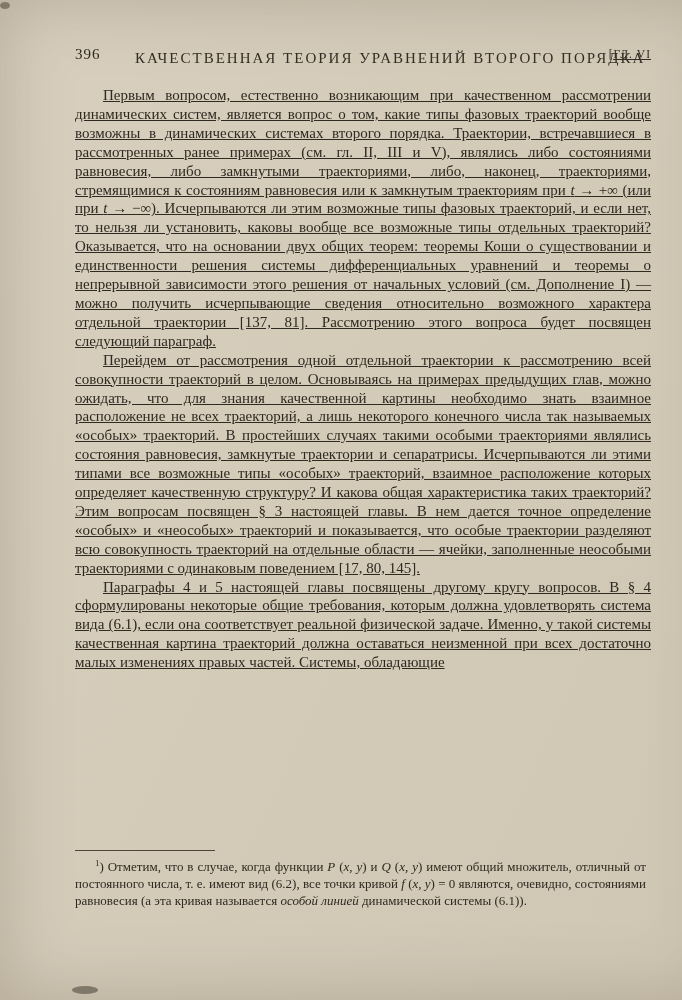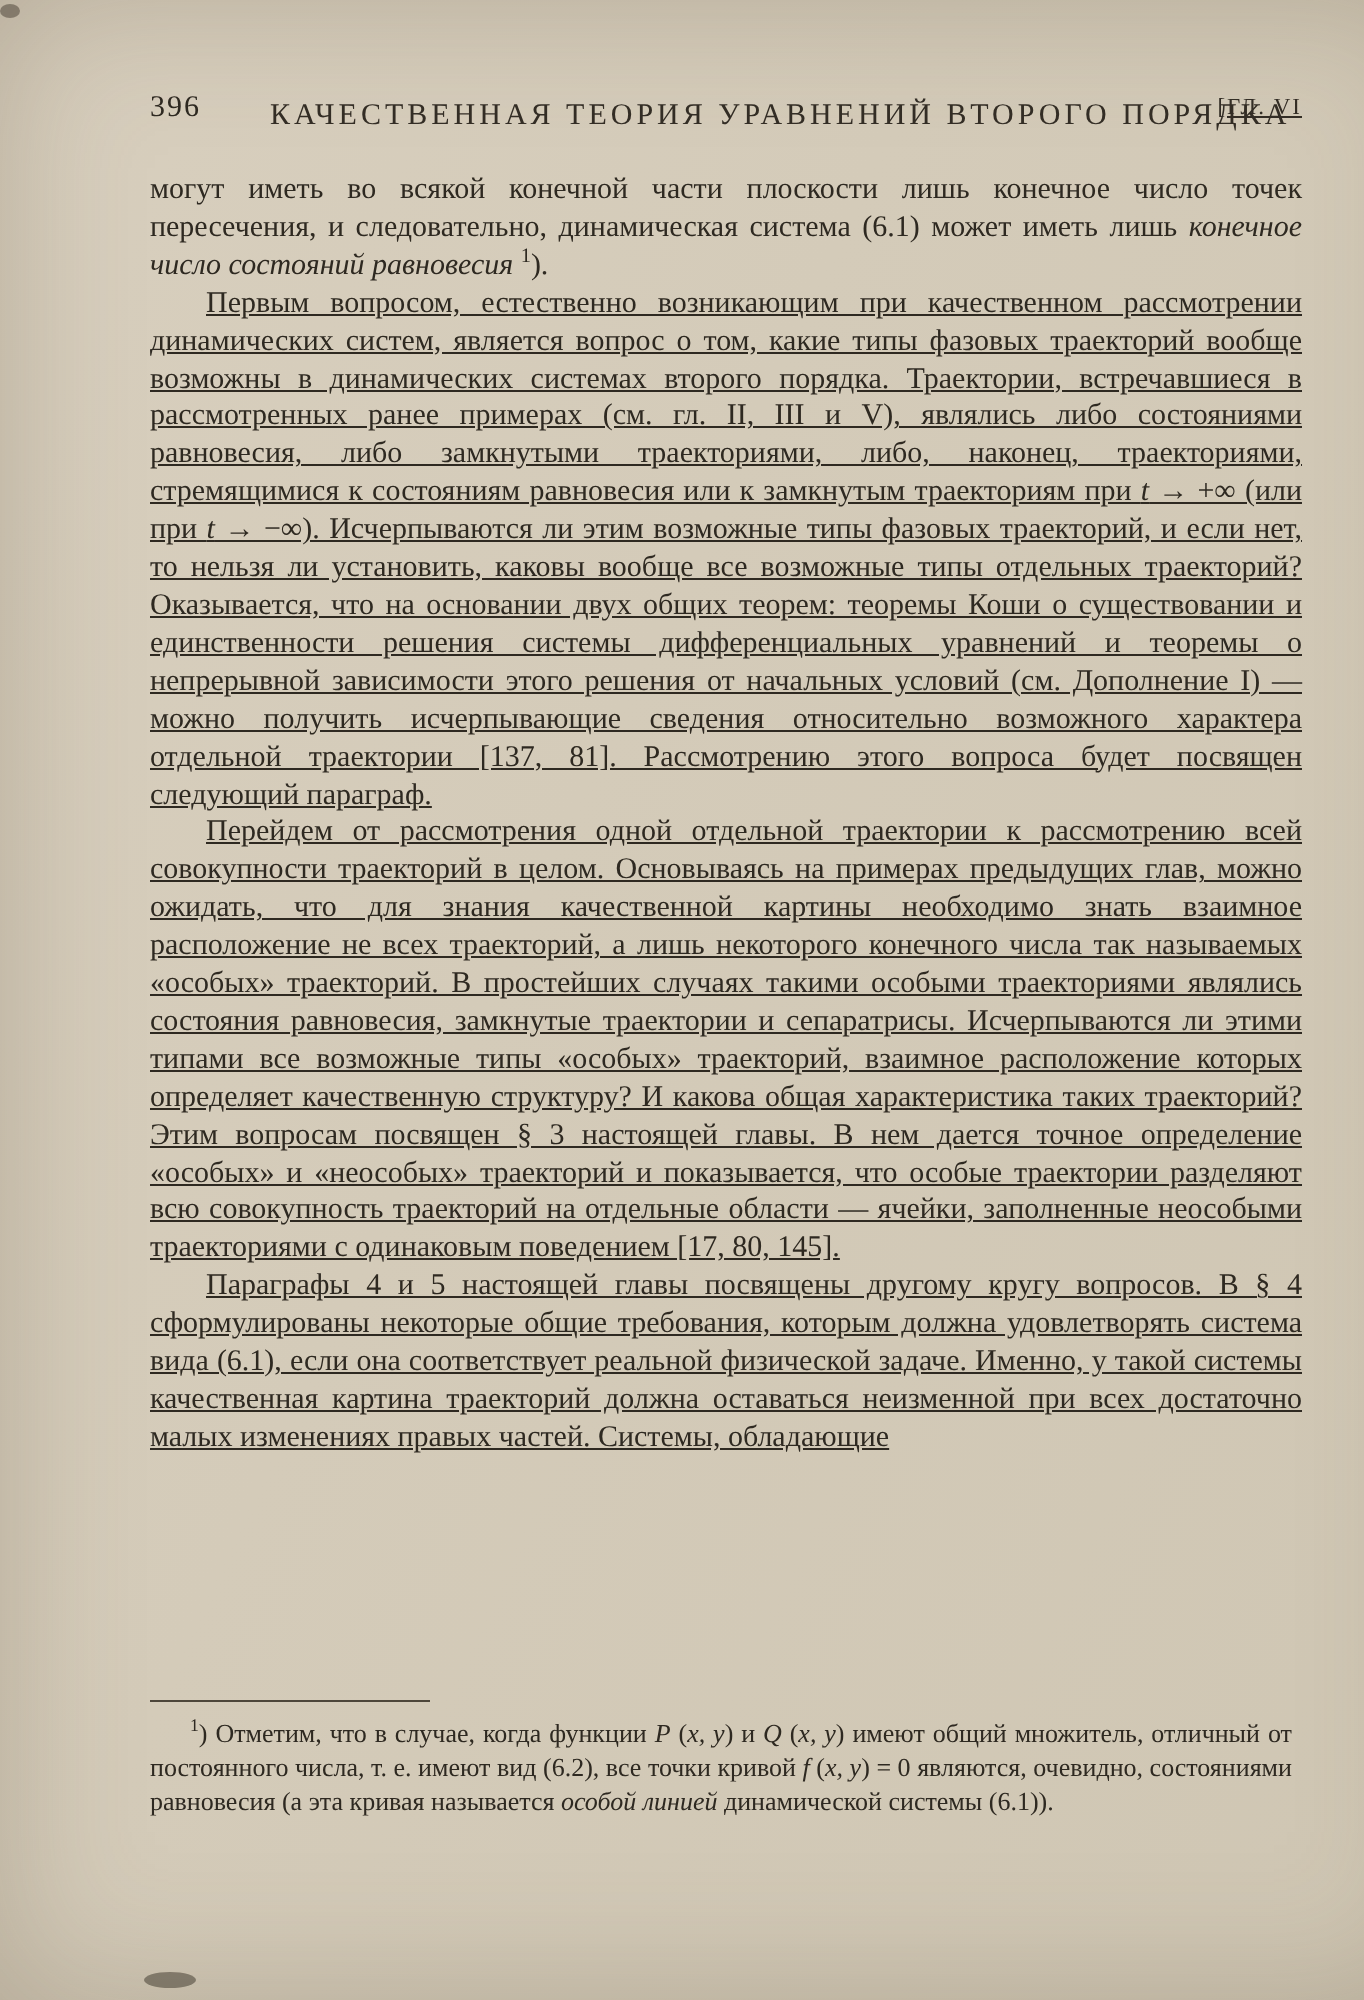--- a/index.html
+++ b/index.html
@@ -102,21 +102,20 @@
   <div class="scan-artifact a3"></div>
   <div class="scan-artifact a4"></div>
 
   <div class="header">
     <span class="pnum">396</span>
     <span class="rtitle">КАЧЕСТВЕННАЯ ТЕОРИЯ УРАВНЕНИЙ ВТОРОГО ПОРЯДКА</span>
     <span class="chref">[ГЛ. VI</span>
   </div>
 
   <div class="bodytext">
-    <p class="para"><span>могут иметь во всякой конечной части плоскости лишь конечное число точек пересечения, и следовательно, динамическая система (6.1) может иметь лишь </span><span class="it">конечное число состояний равновесия</span><span> </span><sup>1</sup><span>).</span></p>
     <p class="para indent"><span>Первым вопросом, естественно возникающим при качественном рассмотрении динамических систем, является вопрос о том, какие типы фазовых траекторий вообще возможны в динамических системах второго порядка. Траектории, встречавшиеся в рассмотренных ранее примерах (см. гл. II, III и V), являлись либо состояниями равновесия, либо замкнутыми траекториями, либо, наконец, траекториями, стремящимися к состояниям равновесия или к замкнутым траекториям при </span><span class="it">t</span><span> → +∞ (или при </span><span class="it">t</span><span> → −∞). Исчерпываются ли этим возможные типы фазовых траекторий, и если нет, то нельзя ли установить, каковы вообще все возможные типы отдельных траекторий? Оказывается, что на основании двух общих теорем: теоремы Коши о существовании и единственности решения системы дифференциальных уравнений и теоремы о непрерывной зависимости этого решения от начальных условий (см. Дополнение I) — можно получить исчерпывающие сведения относительно возможного характера отдельной траектории [137, 81]. Рассмотрению этого вопроса будет посвящен следующий параграф.</span></p>
     <p class="para indent"><span>Перейдем от рассмотрения одной отдельной траектории к рассмотрению всей совокупности траекторий в целом. Основываясь на примерах предыдущих глав, можно ожидать, что для знания качественной картины необходимо знать взаимное расположение не всех траекторий, а лишь некоторого конечного числа так называемых «особых» траекторий. В простейших случаях такими особыми траекториями являлись состояния равновесия, замкнутые траектории и сепаратрисы. Исчерпываются ли этими типами все возможные типы «особых» траекторий, взаимное расположение которых определяет качественную структуру? И какова общая характеристика таких траекторий? Этим вопросам посвящен § 3 настоящей главы. В нем дается точное определение «особых» и «неособых» траекторий и показывается, что особые траектории разделяют всю совокупность траекторий на отдельные области — ячейки, заполненные неособыми траекториями с одинаковым поведением [17, 80, 145].</span></p>
     <p class="para indent"><span>Параграфы 4 и 5 настоящей главы посвящены другому кругу вопросов. В § 4 сформулированы некоторые общие требования, которым должна удовлетворять система вида (6.1), если она соответствует реальной физической задаче. Именно, у такой системы качественная картина траекторий должна оставаться неизменной при всех достаточно малых изменениях правых частей. Системы, обладающие</span></p>
   </div>
 
   <div class="footnote-area">
     <div class="fn-rule"></div>
     <p class="fn"><sup>1</sup><span>) Отметим, что в случае, когда функции </span><span class="it">P</span><span> (</span><span class="it">x, y</span><span>) и </span><span class="it">Q</span><span> (</span><span class="it">x, y</span><span>) имеют общий множитель, отличный от постоянного числа, т. е. имеют вид (6.2), все точки кривой </span><span class="it">f</span><span> (</span><span class="it">x, y</span><span>) = 0 являются, очевидно, состояниями равновесия (а эта кривая называется </span><span class="it">особой линией</span><span> динамической системы (6.1)).</span></p>
   </div>
 

